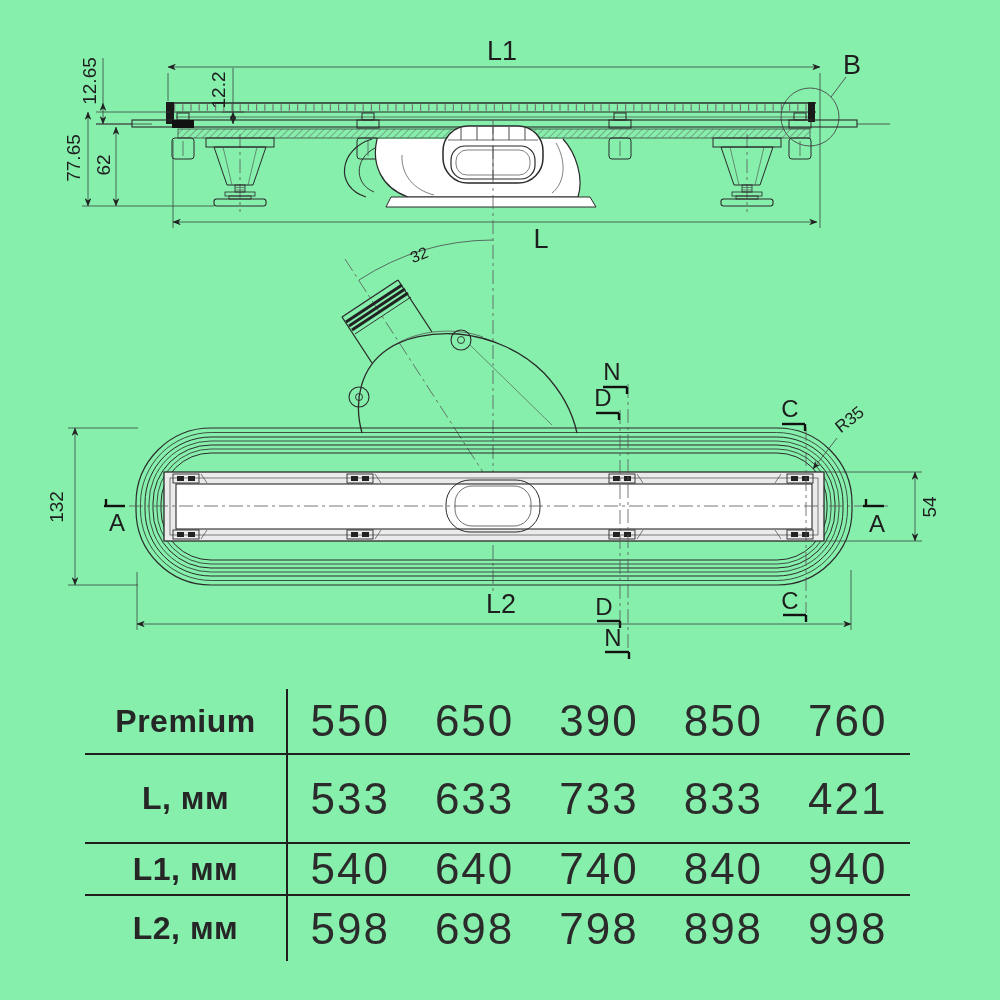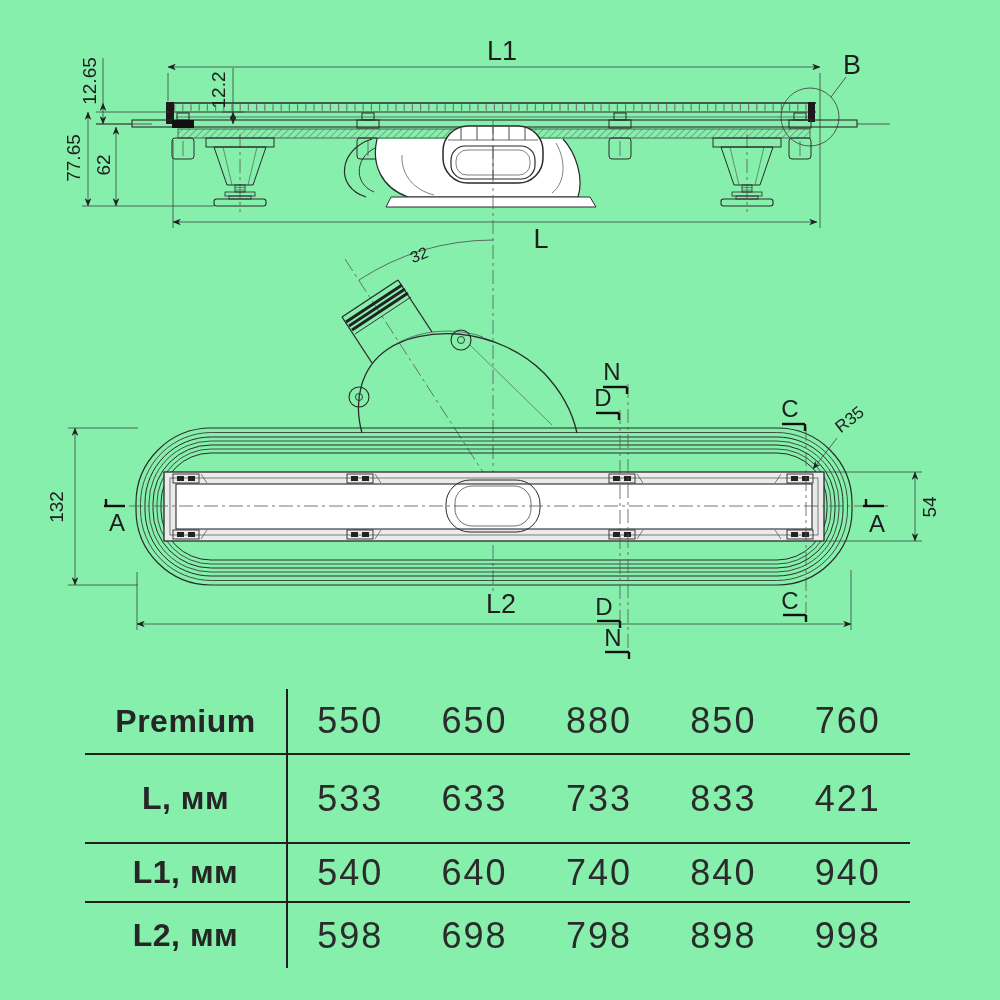--- a/index.html
+++ b/index.html
@@ -15,22 +15,22 @@
   .thin{stroke:#4a4a4a;fill:none;}
   .dim{stroke:#3a3a3a;fill:none;stroke-width:0.75;}
   .cl{stroke:#555;fill:none;stroke-width:0.8;stroke-dasharray:14 4 3 4;}
   .secbar{stroke:#111;stroke-width:2.4;fill:none;}
   
   #sizetable{position:absolute;left:85px;top:689px;width:825px;}
   .trow{display:grid;grid-template-columns:203px repeat(5,1fr);box-sizing:border-box;}
   .trow.b{border-top:2px solid #1f1f1f;}
   .tcell{display:flex;align-items:center;justify-content:center;box-sizing:border-box;}
   .tlab{border-right:2px solid #1f1f1f;font-weight:bold;font-size:32px;letter-spacing:0.5px;}
-  .tnum{font-size:36px;font-weight:400;letter-spacing:2px;color:#2b2b2b;}
-  .r1{height:64px;} .r2{height:89px;} .r3{height:59px;} .r4{height:67px;}
+  .tnum{font-size:44px;font-weight:400;letter-spacing:2px;color:#2b2b2b;}
+  .r1{height:64px;} .r2{height:89px;} .r3{height:52px;} .r4{height:67px;}
 </style>
 </head>
 <body>
 
 <div id="stage">
 
 <svg width="1000" height="680" viewBox="0 0 1000 680">
   <defs>
     <marker id="arr" viewBox="0 0 10 8" markerWidth="11" markerHeight="9" refX="9.5" refY="4" orient="auto-start-reverse">
       <path d="M0,0 L10,4 L0,8 L2.8,4 Z" fill="#222"></path>
@@ -328,21 +328,21 @@
       <text class="bigtxt" x="501" y="613" text-anchor="middle">L2</text>
     </g>
   </g>
 </svg>
 
 <div id="sizetable">
   <div class="trow r1">
     <div class="tcell tlab">Premium</div>
     <div class="tcell tnum">550</div>
     <div class="tcell tnum">650</div>
-    <div class="tcell tnum">880</div>
+    <div class="tcell tnum">390</div>
     <div class="tcell tnum">850</div>
     <div class="tcell tnum">760</div>
   </div>
   <div class="trow r2 b">
     <div class="tcell tlab">L, мм</div>
     <div class="tcell tnum">533</div>
     <div class="tcell tnum">633</div>
     <div class="tcell tnum">733</div>
     <div class="tcell tnum">833</div>
     <div class="tcell tnum">421</div>

